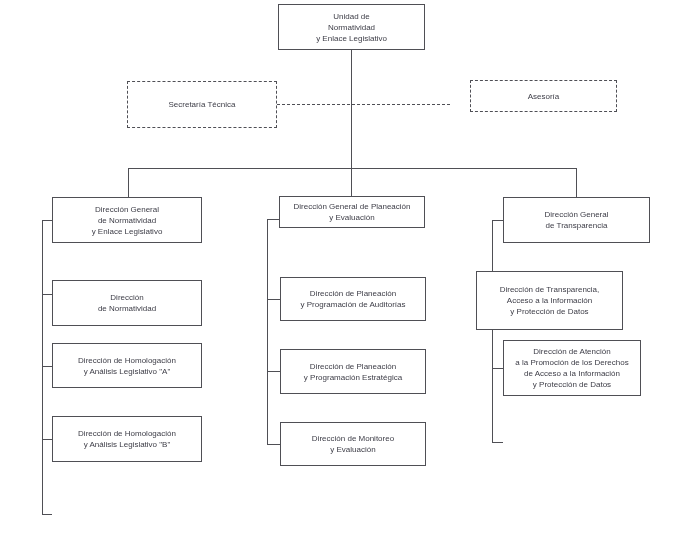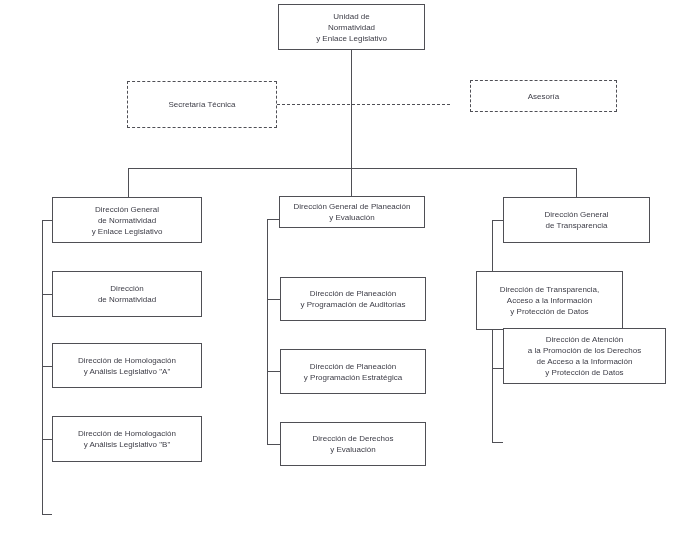--- a/index.html
+++ b/index.html
@@ -65,39 +65,39 @@
   <div class="box" style="left:278px;top:4px;width:147px;height:46px">Unidad de
 Normatividad
 y Enlace Legislativo</div>
 
   <div class="box dashed" style="left:107px;top:81px;width:150px;height:47px">Secretaría Técnica</div>
   <div class="box dashed" style="left:450px;top:80px;width:147px;height:32px">Asesoría</div>
 
   <div class="box" style="left:52px;top:197px;width:150px;height:46px">Dirección General
 de Normatividad
 y Enlace Legislativo</div>
-  <div class="box" style="left:52px;top:271px;width:150px;height:46px">Dirección
+  <div class="box" style="left:52px;top:280px;width:150px;height:46px">Dirección
 de Normatividad</div>
   <div class="box" style="left:52px;top:343px;width:150px;height:45px">Dirección de Homologación
 y Análisis Legislativo "A"</div>
   <div class="box" style="left:52px;top:416px;width:150px;height:46px">Dirección de Homologación
 y Análisis Legislativo "B"</div>
 
   <div class="box" style="left:279px;top:196px;width:146px;height:32px">Dirección General de Planeación
 y Evaluación</div>
   <div class="box" style="left:280px;top:277px;width:146px;height:44px">Dirección de Planeación
 y Programación de Auditorías</div>
   <div class="box" style="left:280px;top:349px;width:146px;height:45px">Dirección de Planeación
 y Programación Estratégica</div>
-  <div class="box" style="left:280px;top:422px;width:146px;height:44px">Dirección de Derechos
+  <div class="box" style="left:280px;top:422px;width:146px;height:44px">Dirección de Monitoreo
 y Evaluación</div>
 
   <div class="box" style="left:503px;top:197px;width:147px;height:46px">Dirección General
 de Transparencia</div>
   <div class="box" style="left:476px;top:271px;width:147px;height:59px">Dirección de Transparencia,
 Acceso a la Información
 y Protección de Datos</div>
-  <div class="box" style="left:503px;top:328px;width:163px;height:56px">Dirección de Atención
+  <div class="box" style="left:503px;top:340px;width:138px;height:56px">Dirección de Atención
 a la Promoción de los Derechos
 de Acceso a la Información
 y Protección de Datos</div>
 
 </div>
 
 </body></html>

